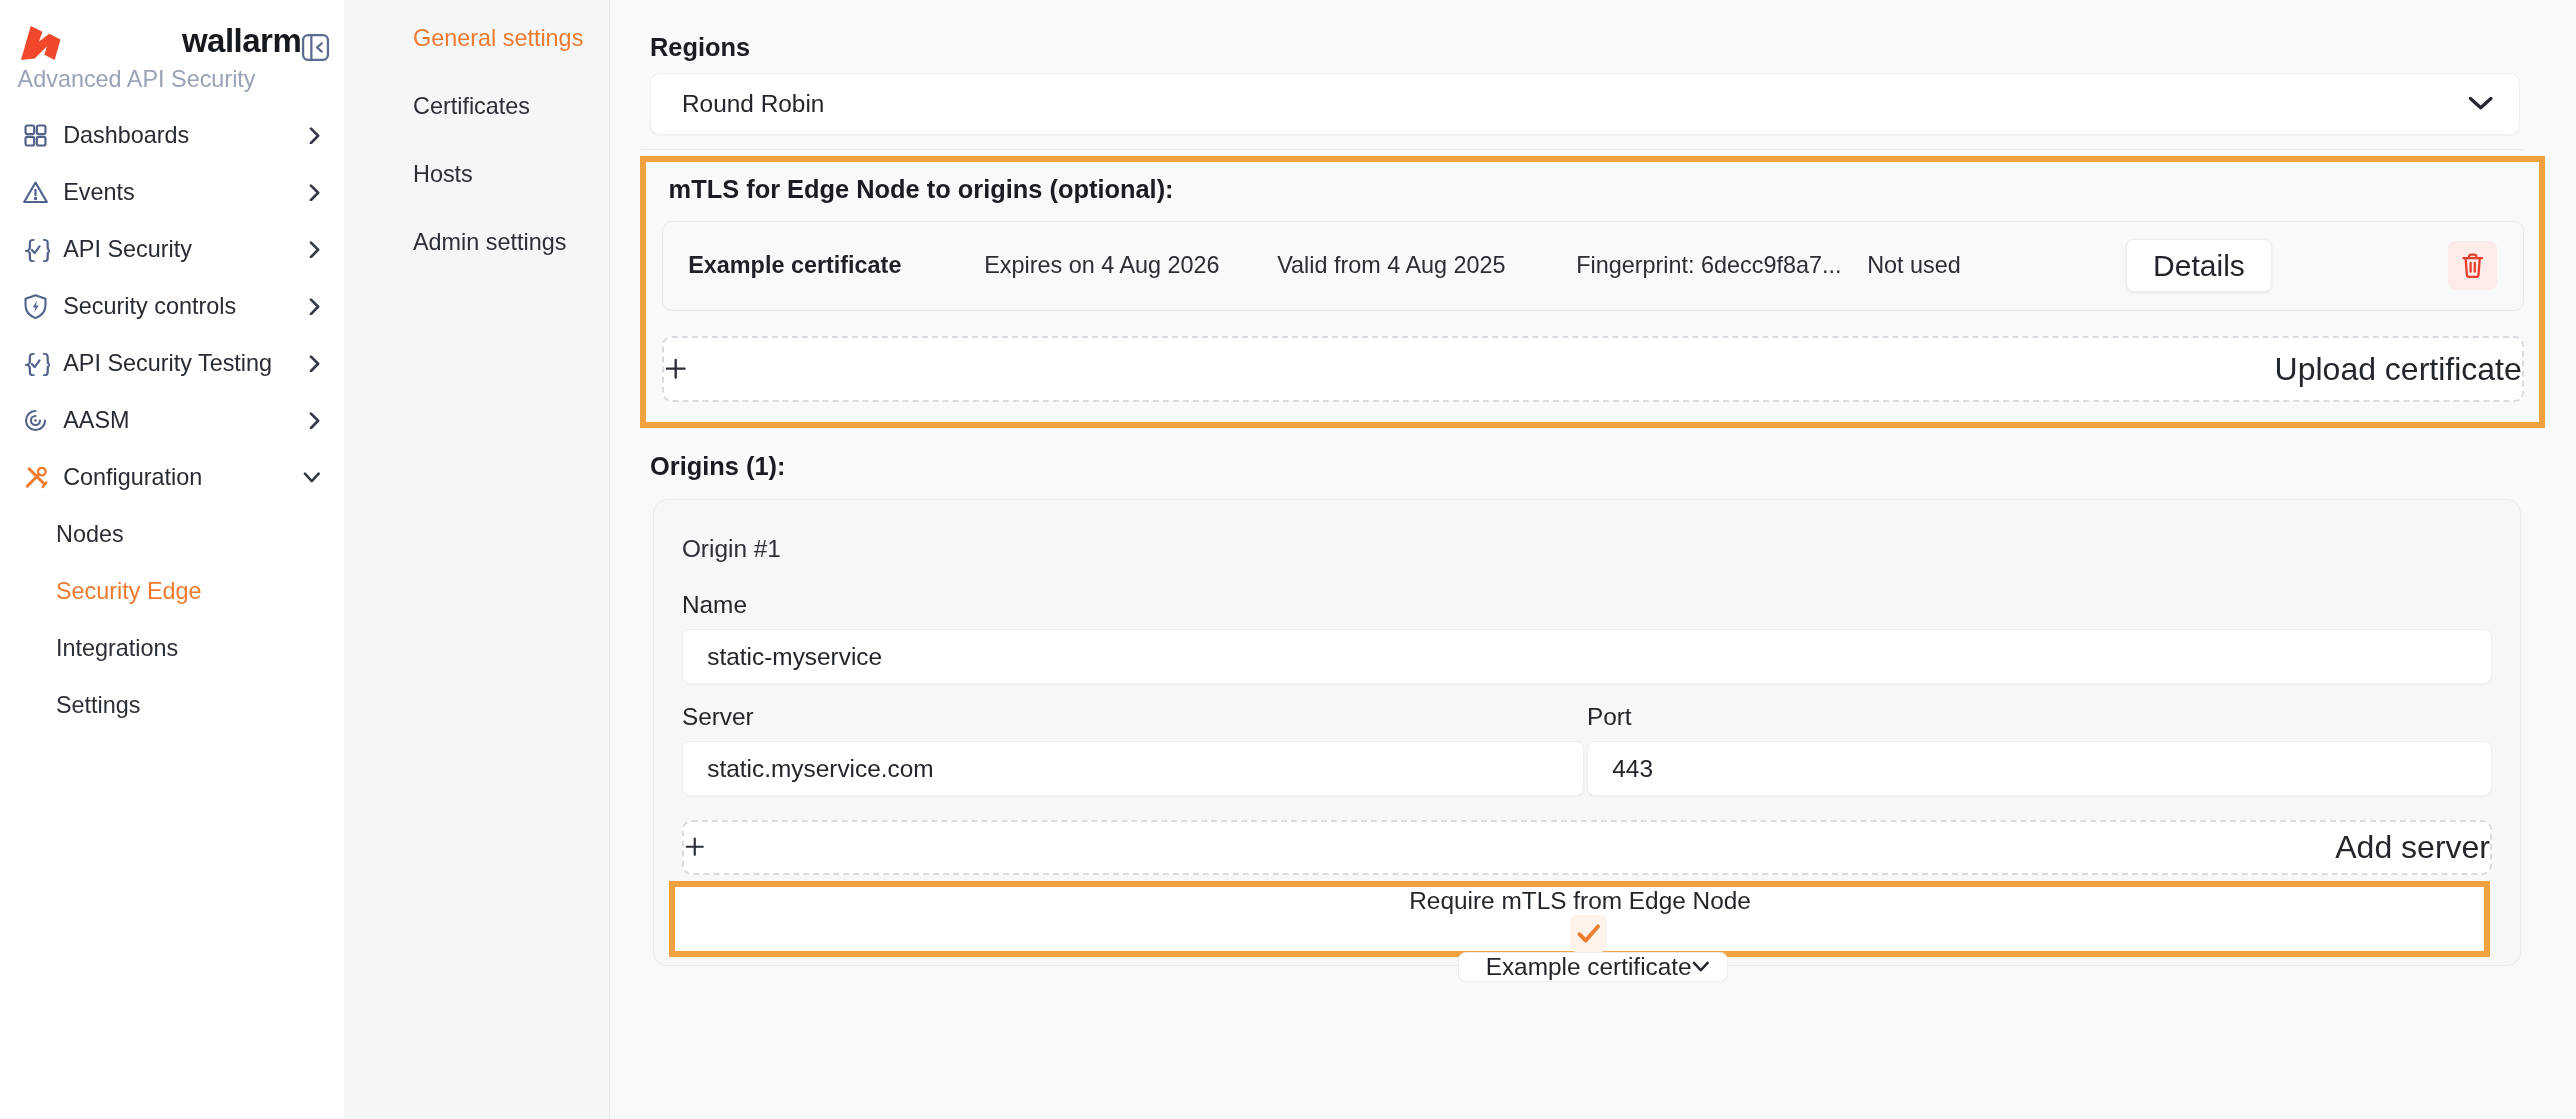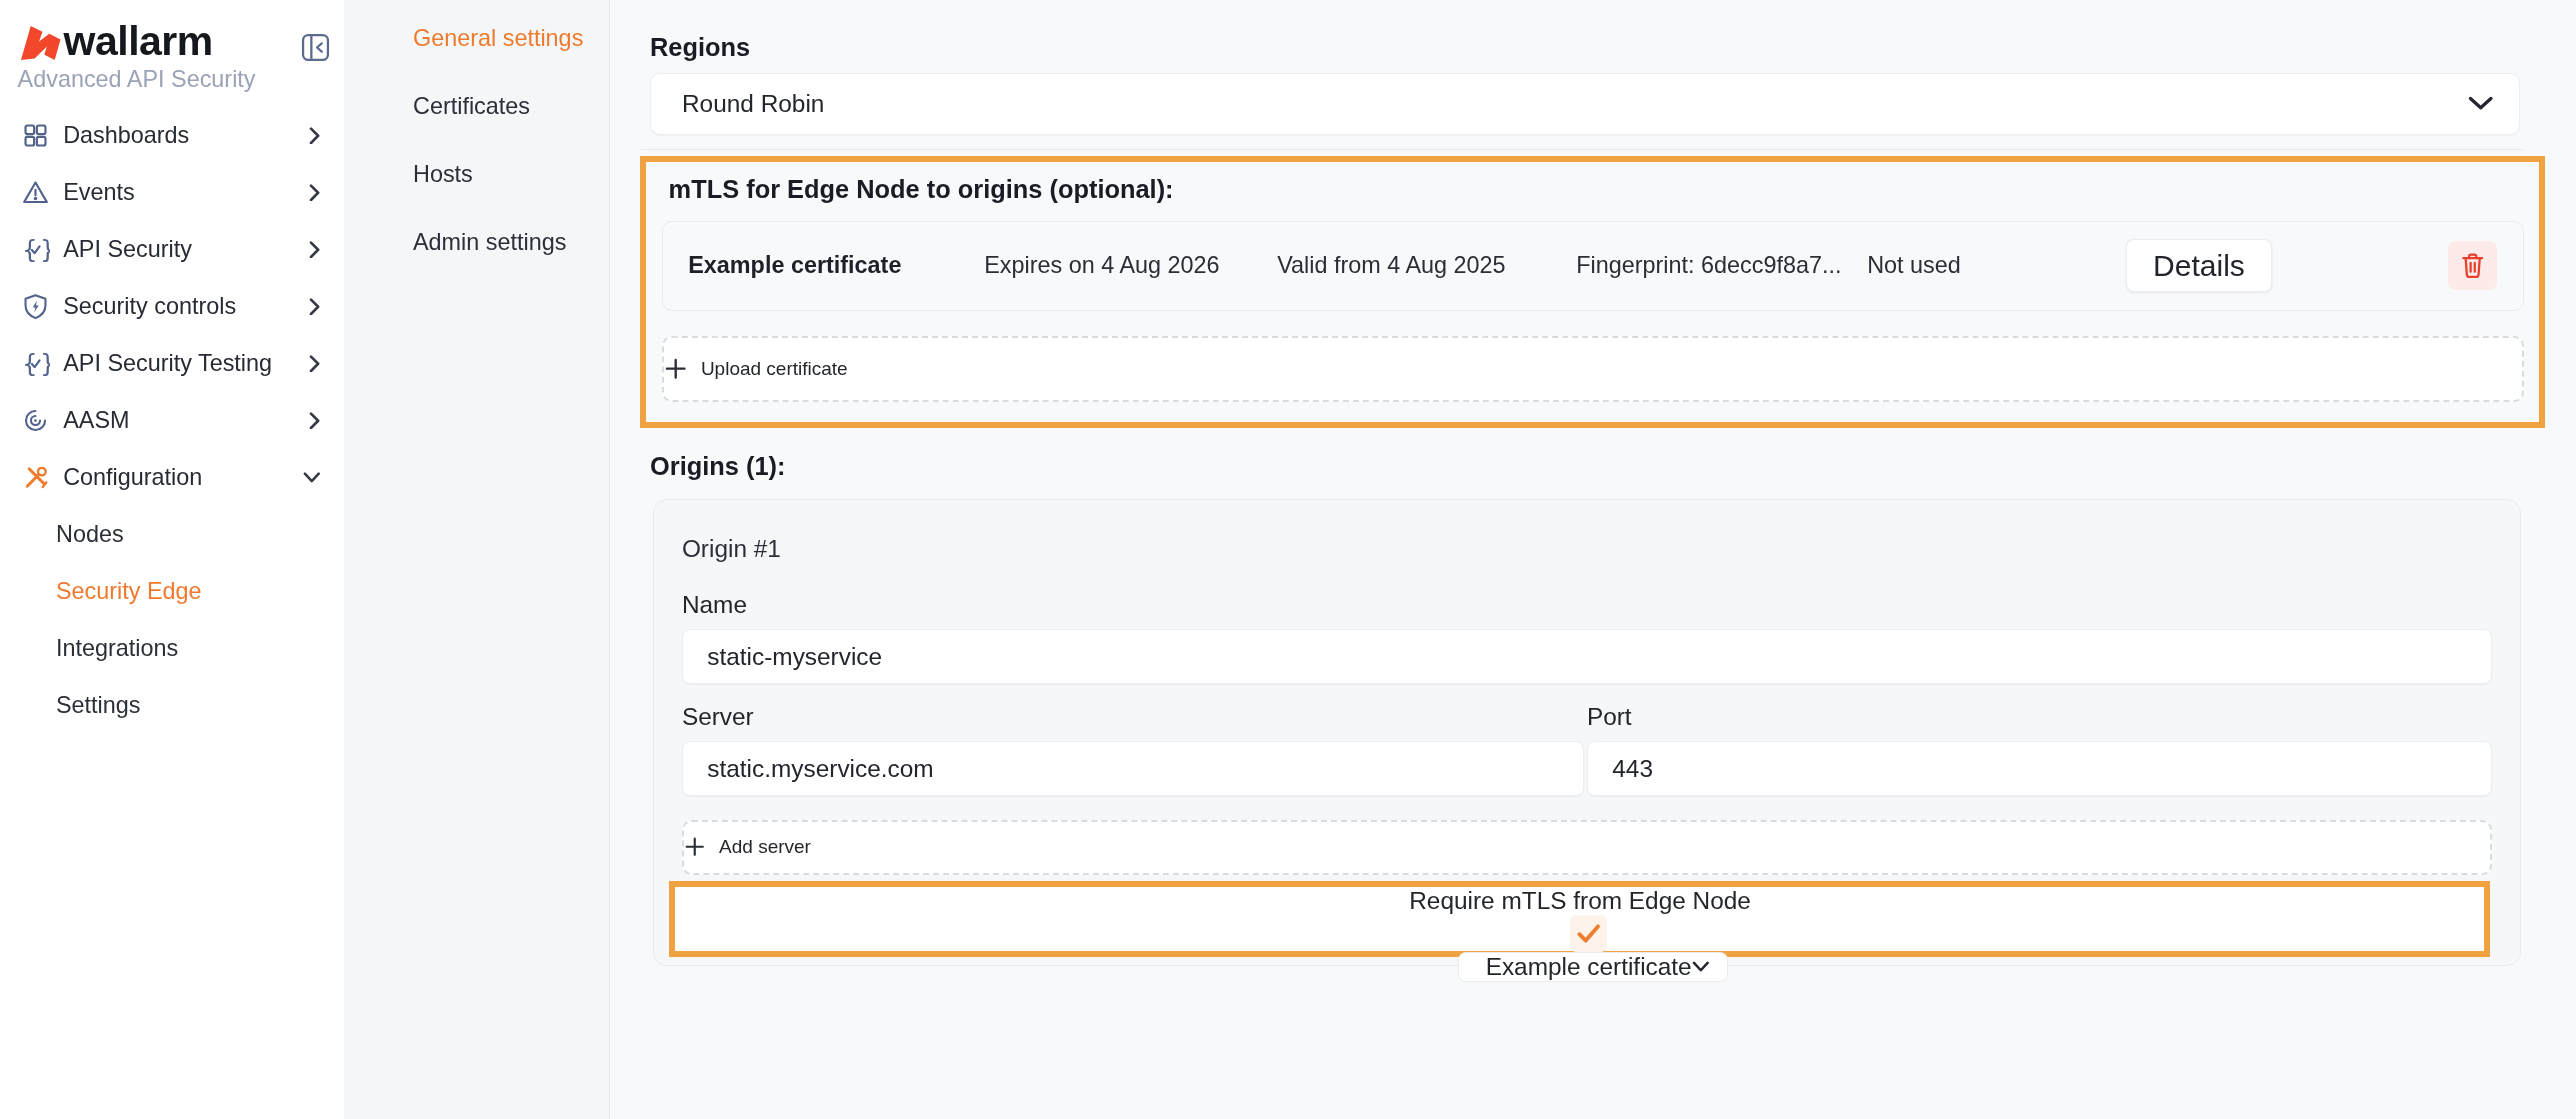--- a/index.html
+++ b/index.html
@@ -3,21 +3,21 @@
 <meta charset="utf-8">
 <style>
   * { margin:0; padding:0; box-sizing:border-box; }
   html,body { width:2576px; height:1119px; overflow:hidden; }
   body { font-family:"Liberation Sans", sans-serif; background:#f8f9fa; color:#23262d; }
   .app { display:flex; width:2576px; height:1119px; }
 
   
   .sidebar { width:344px; background:#ffffff; flex:0 0 344px; padding-top:19.5px; }
   .logo-row { display:flex; align-items:center; padding:0 13.7px 0 17.6px; height:43px; }
-  .brand { font-size:41px; font-weight:700; letter-spacing:-0.5px; color:#15181d; margin-left:1px; flex:1; }
+  .brand { font-size:33px; font-weight:700; letter-spacing:-0.5px; color:#15181d; margin-left:1px; flex:1;text-align:right; }
   .collapse-btn { width:29px; height:29px; margin-top:13.7px; cursor:pointer; }
   .subtitle { padding-left:17.6px; margin-top:3.9px; font-size:23.4px; color:#9aa3b5; }
   .nav { margin-top:13.7px; }
   .nav-item { height:57px; display:flex; align-items:center; padding:0 23.4px 0 19.5px; cursor:pointer; }
   .nav-item .ico { width:31px; height:31px; margin-right:12.7px; flex:0 0 31px; display:flex; align-items:center; justify-content:center; }
   .nav-item .lbl { font-size:23.4px; color:#272b33; flex:1; white-space:nowrap; }
   .nav-sub { height:57px; display:flex; align-items:center; padding-left:56px; font-size:23.4px; color:#2b2f37; cursor:pointer; }
   .nav-sub.active { color:#ef7a2e; }
 
   
@@ -38,21 +38,21 @@
   .mtls-box { margin:5.9px -25.4px 0 -9.8px; border:6.8px solid #f0a240; padding:12.7px 15.6px 19.5px 15.6px; }
   .mtls-box h3 { font-size:25.4px; font-weight:700; color:#191c22; height:33px; padding-left:6.8px; }
   .cert-row { margin-top:12.7px; height:90px; border:1px solid #e8eaed; border-radius:9.8px; background:#f8f9fa; display:flex; align-items:center; padding:0 26px 0 25.4px; }
   .cert-row .c-name { width:296px; font-size:23.4px; font-weight:700; color:#1d2026; }
   .cert-row .c-exp { width:293px; font-size:23.4px; color:#2a2e35; }
   .cert-row .c-valid { width:299px; font-size:23.4px; color:#2a2e35; }
   .cert-row .c-fp { width:291px; font-size:23.4px; color:#2a2e35; }
   .cert-row .c-use { font-size:23.4px; color:#2a2e35; }
   .details-btn { margin-left:auto; height:53px; padding:0 26px; background:#fff; border:1px solid #ebedf0; border-radius:7.8px; box-shadow:0 1px 2.9px rgba(20,25,35,.08); font-size:30px; color:#22252b; display:flex; align-items:center; cursor:pointer; }
   .trash-btn { margin-left:176px; width:49px; height:49px; background:#fcebe9; border:none; border-radius:7.8px; display:flex; align-items:center; justify-content:center; cursor:pointer; }
-  .dashed-row { margin-top:25.4px; height:66px; background:#fff; border:2px dashed #d8dbdf; border-radius:9.8px; display:flex; align-items:center; justify-content:flex-start; gap:13.7px; font-size:19px; color:#23262b; cursor:pointer; }
+  .dashed-row { margin-top:25.4px; height:66px; background:#fff; border:2px dashed #d8dbdf; border-radius:9.8px; display:flex; align-items:center; justify-content:space-between; gap:13.7px; font-size:32px; color:#23262b; cursor:pointer; }
 
   h3.origins { margin-top:24.4px; font-size:25.4px; font-weight:700; color:#191c22; height:32px; }
 
   .origin-card { margin:14.6px -1px 0 2.9px; background:#f6f7f9; border:1px solid #e8eaed; border-radius:13.7px; padding:35px 28px 7.8px 28px; }
   .origin-title { font-size:24.4px; color:#2b2f37; height:29px; }
   .origin-card .field-label { margin-top:27px; height:29px; }
   .txt-input { margin-top:9.8px; display:block; width:100%; height:55px; background:#fff; border:1px solid #eceef1; border-radius:7.8px; box-shadow:0 1px 2px rgba(16,24,40,.04); padding:0 24.4px; font-size:24.4px; color:#22252b; font-family:"Liberation Sans",sans-serif; }
   .sp-row { margin-top:18px; display:flex; gap:3px; }
   .sp-row .col-server { width:902px; flex:0 0 902px; }
   .sp-row .col-port { flex:1; }

